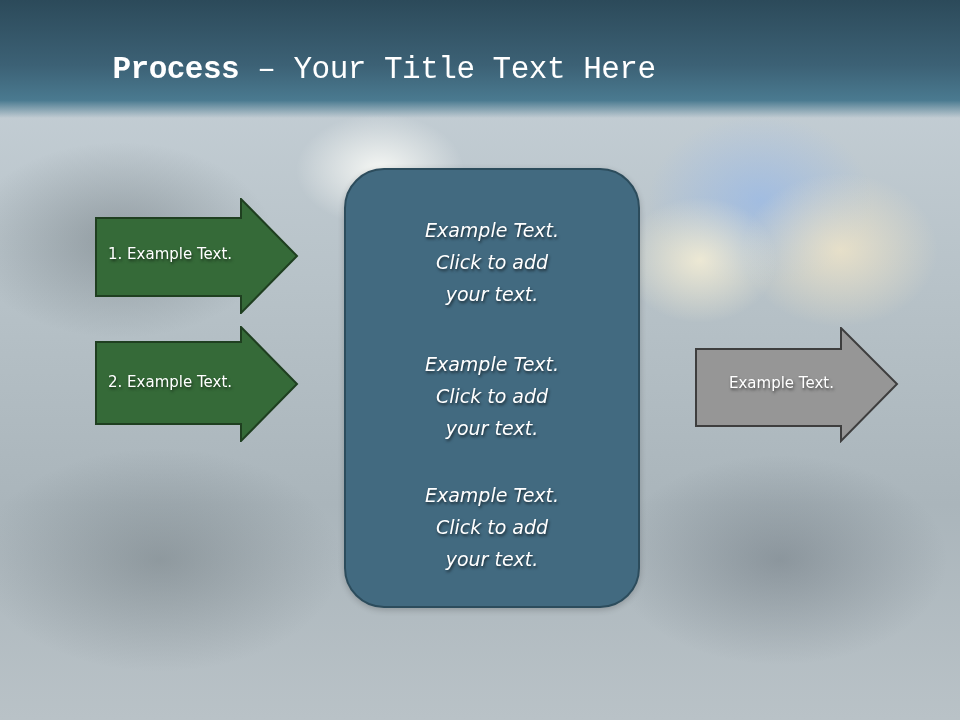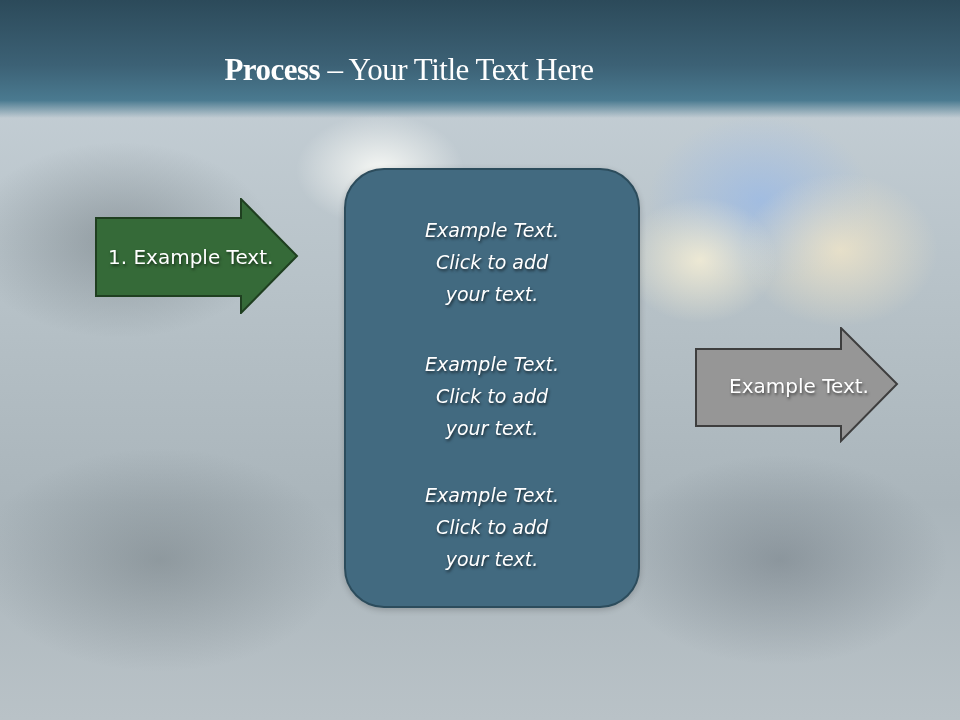--- a/index.html
+++ b/index.html
@@ -11,26 +11,26 @@
         radial-gradient(ellipse 140px 110px at 840px 250px, rgba(250,235,200,0.7), rgba(255,255,255,0) 70%),
         radial-gradient(ellipse 160px 120px at 760px 200px, rgba(140,180,240,0.55), rgba(255,255,255,0) 70%),
         radial-gradient(ellipse 220px 140px at 120px 240px, rgba(70,80,85,0.35), rgba(0,0,0,0) 70%),
         radial-gradient(ellipse 260px 160px at 160px 560px, rgba(70,80,85,0.3), rgba(0,0,0,0) 70%),
         radial-gradient(ellipse 240px 150px at 780px 560px, rgba(60,70,80,0.3), rgba(0,0,0,0) 70%),
         linear-gradient(180deg, #c9d3da 0%, #b7c2c8 40%, #aab5bb 70%, #b9c2c7 100%);
     }
     .header { position: absolute; left: 0; top: 0; width: 960px; height: 118px;
       background: linear-gradient(180deg, #2c4a5a 0%, #3c6175 55%, #4a7a90 85%, rgba(74,122,144,0) 100%); }
     .title { position: absolute; left: 0; top: 52px; width: 768px; text-align: center; color: #ffffff;
-      font-family: Liberation Serif, serif; font-size: 31px; letter-spacing: -0.5px; padding-left: 25px; }
+      font-family: Liberation Mono, monospace; font-size: 31px; letter-spacing: -0.5px; }
     .title .bold { font-weight: bold; }
 
     .arrow { position: absolute; }
     .arrow svg { position: absolute; left: 0; top: 0; }
-    .arrow-label { position: absolute; color: #ffffff; font-family: "DejaVu Sans", sans-serif; font-size: 20px;
+    .arrow-label { position: absolute; color: #ffffff; font-family: "DejaVu Sans", sans-serif; font-size: 15px;
       text-shadow: 1px 2px 3px rgba(0,0,0,0.55); white-space: nowrap; }
 
     .center-box { position: absolute; left: 344px; top: 168px; width: 296px; height: 440px;
       background: #426a80; border: 2px solid #2c4c5c; border-radius: 40px; box-sizing: border-box;
       box-shadow: 0 2px 6px rgba(0,0,0,0.2); }
     .block { position: absolute; left: 0; width: 100%; text-align: center; color: #ffffff;
       font-family: "DejaVu Sans", sans-serif; font-style: italic; font-size: 19px; line-height: 32px;
       text-shadow: 1px 2px 3px rgba(0,0,0,0.6); }
     .block span { display: block; }
   </style>
@@ -43,20 +43,26 @@
     <span class="bold">Process</span><span> – Your Title Text Here</span>
   </div>
 
   <div class="arrow" style="left:95px; top:198px; width:204px; height:116px;">
     <svg width="204" height="116">
       <polygon points="1,20 146,20 146,1 202,58 146,115 146,98 1,98" fill="#356a38" stroke="#1f3f20" stroke-width="2"></polygon>
     </svg>
     <span class="arrow-label" style="left:13px; top:47px;">1. Example Text.</span>
   </div>
 
+  <div class="arrow" style="left:95px; top:326px; width:204px; height:116px;">
+    <svg width="204" height="116">
+      <polygon points="1,16 146,16 146,1 202,58 146,115 146,98 1,98" fill="#356a38" stroke="#1f3f20" stroke-width="2"></polygon>
+    </svg>
+    <span class="arrow-label" style="left:13px; top:47px;">2. Example Text.</span>
+  </div>
 
 
   <div class="center-box">
     <div class="block" style="top:44px;">
       <span>Example Text.</span>
       <span>Click  to add</span>
       <span>your text.</span>
     </div>
     <div class="block" style="top:178px;">
       <span>Example Text.</span>

